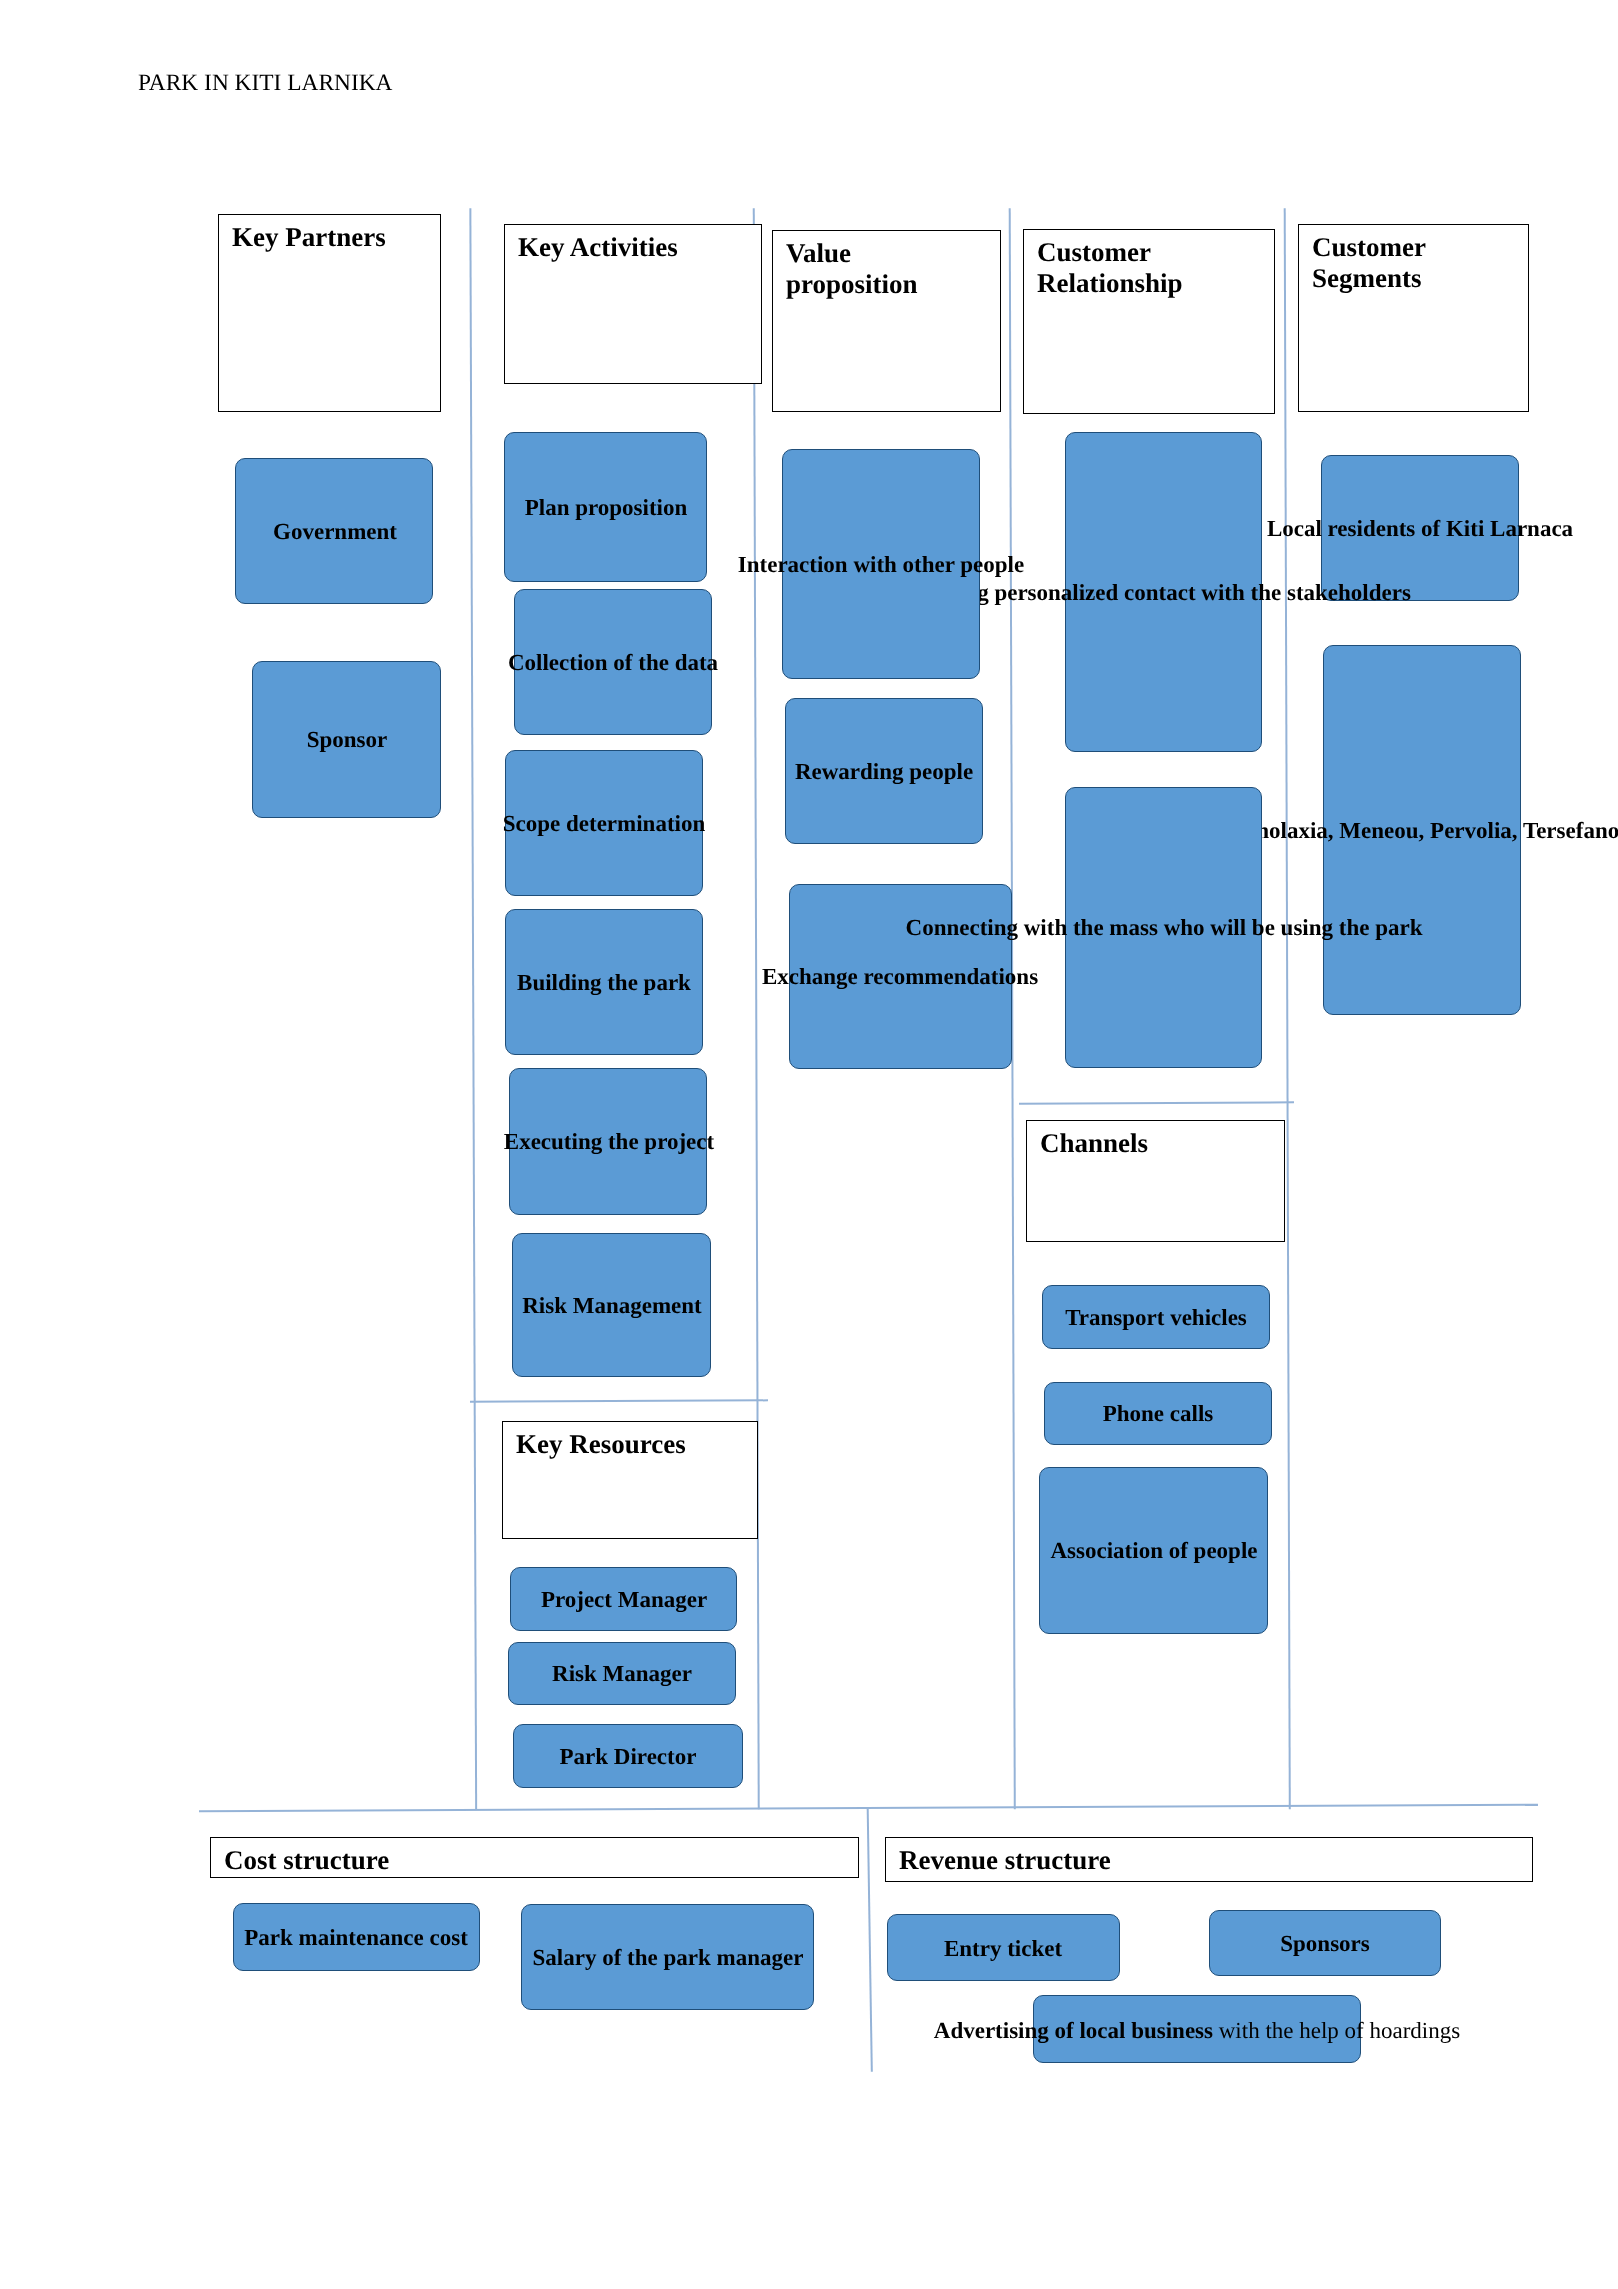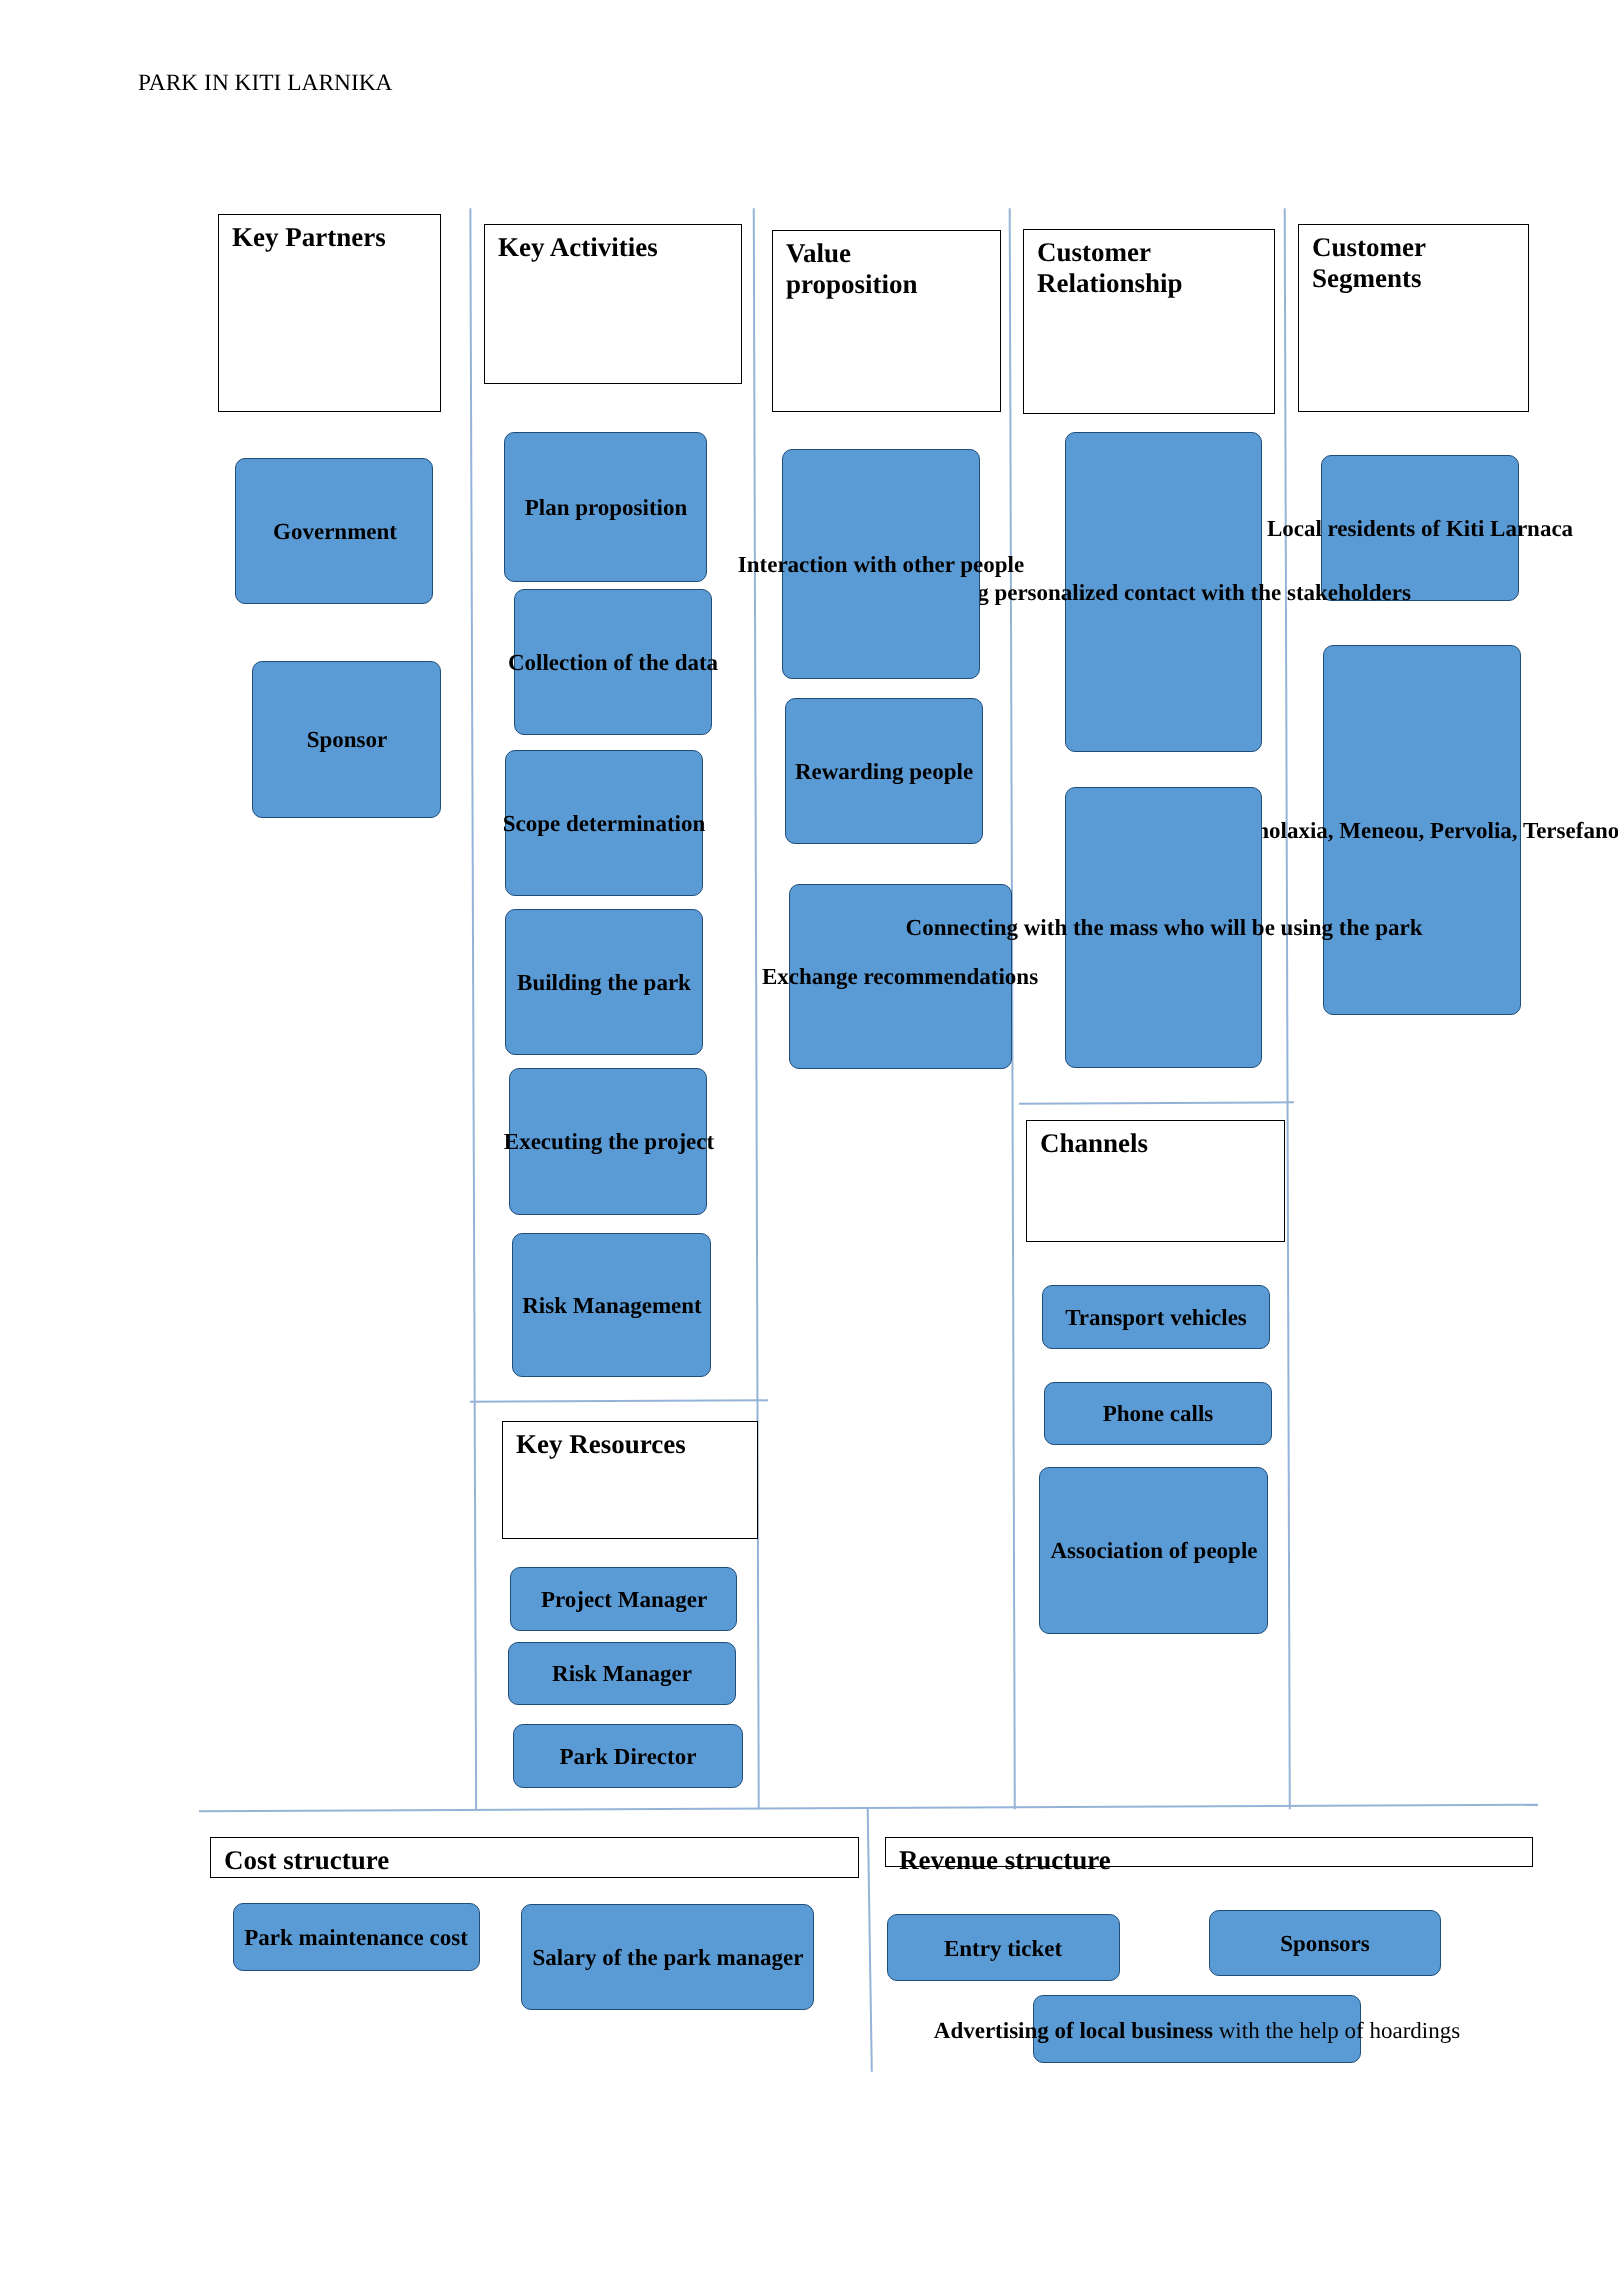--- a/index.html
+++ b/index.html
@@ -28,21 +28,21 @@
   <div class="sepline" style="left:-44px;top:1008px;width:1601px;transform:rotate(89.822deg);"></div>
   <div class="sepline" style="left:212px;top:1008px;width:1601px;transform:rotate(89.818deg);"></div>
   <div class="sepline" style="left:487px;top:1008px;width:1601px;transform:rotate(89.818deg);"></div>
   <div class="sepline" style="left:738px;top:1939px;width:264px;transform:rotate(89.098deg);"></div>
   <div class="sepline" style="left:470px;top:1400px;width:298px;transform:rotate(-0.249deg);"></div>
   <div class="sepline" style="left:1019px;top:1102px;width:275px;transform:rotate(-0.270deg);"></div>
   <div class="sepline" style="left:199px;top:1807px;width:1339px;transform:rotate(-0.280deg);"></div>
   <div class="hdrbox" style="left:218px;top:214px;width:223px;height:198px;">
     <div class="hdrtext one-line">Key Partners</div>
   </div>
-  <div class="hdrbox" style="left:484px;top:224px;width:258px;height:160px;">
+  <div class="hdrbox" style="left:504px;top:224px;width:258px;height:160px;">
     <div class="hdrtext one-line">Key Activities</div>
   </div>
   <div class="hdrbox" style="left:772px;top:230px;width:229px;height:182px;">
     <div class="hdrtext">Value
 proposition</div>
   </div>
   <div class="hdrbox" style="left:1023px;top:229px;width:252px;height:185px;">
     <div class="hdrtext">Customer
 Relationship</div>
   </div>
@@ -52,21 +52,21 @@
   </div>
   <div class="hdrbox" style="left:502px;top:1421px;width:256px;height:118px;">
     <div class="hdrtext one-line">Key Resources</div>
   </div>
   <div class="hdrbox" style="left:1026px;top:1120px;width:259px;height:122px;">
     <div class="hdrtext one-line">Channels</div>
   </div>
   <div class="hdrbox" style="left:210px;top:1837px;width:649px;height:41px;">
     <div class="hdrtext one-line">Cost structure</div>
   </div>
-  <div class="hdrbox" style="left:885px;top:1837px;width:648px;height:30px;">
+  <div class="hdrbox" style="left:885px;top:1837px;width:648px;height:45px;">
     <div class="hdrtext one-line">Revenue structure</div>
   </div>
   <div class="shape" style="left:235px;top:458px;width:198px;height:146px;"></div>
   <div class="lbl" style="left:335px;top:531px;">Government</div>
   <div class="shape" style="left:252px;top:661px;width:189px;height:157px;"></div>
   <div class="lbl" style="left:347px;top:739px;">Sponsor</div>
   <div class="shape" style="left:504px;top:432px;width:203px;height:150px;"></div>
   <div class="lbl" style="left:606px;top:507px;">Plan proposition</div>
   <div class="shape" style="left:514px;top:589px;width:198px;height:146px;"></div>
   <div class="lbl" style="left:613px;top:662px;">Collection of the data</div>

